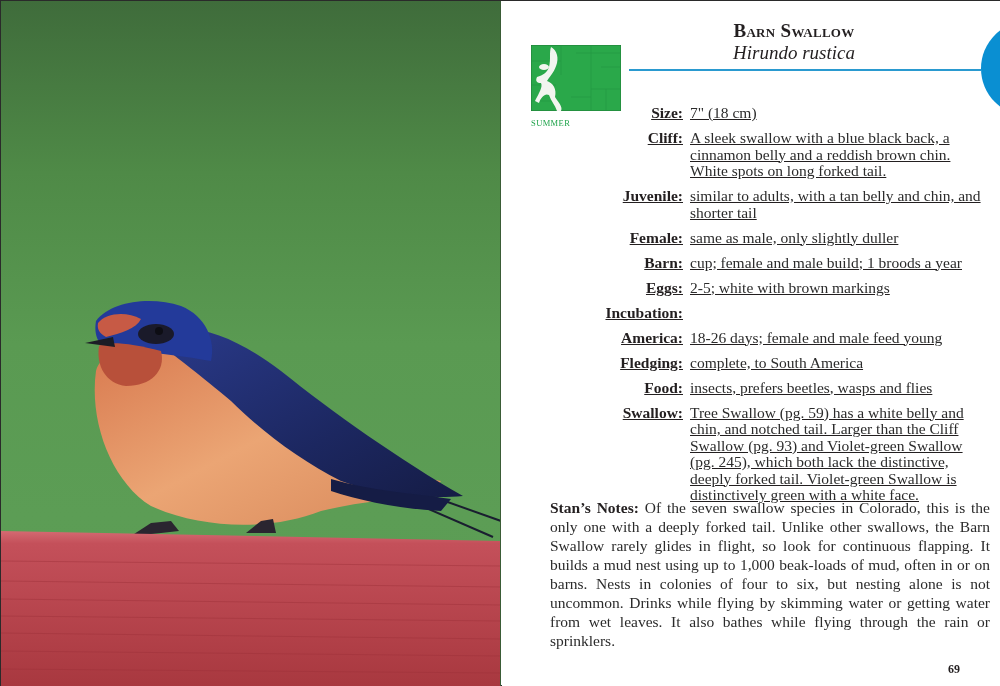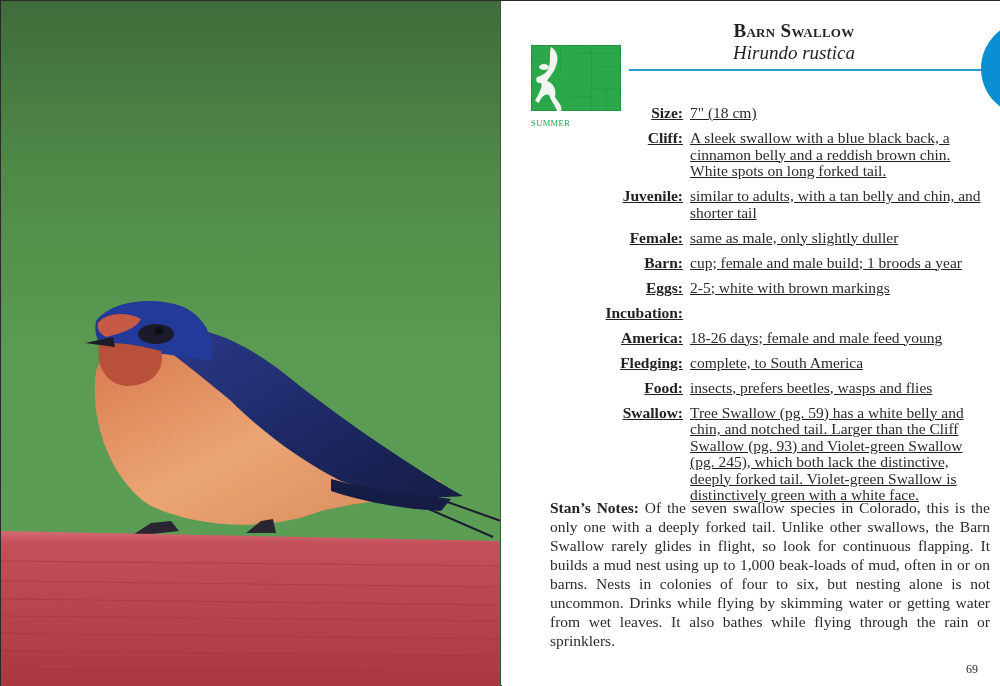--- a/index.html
+++ b/index.html
@@ -30,21 +30,21 @@
 
   .facts { position: absolute; left: 95px; top: 104px; width: 392px; text-decoration: underline; }
   .fact { display: flex; font-size: 15.5px; line-height: 16.5px; margin-bottom: 8.5px; }
   .fact-label { width: 93px; text-align: right; font-weight: bold; flex: none; padding-right: 7px; }
   .fact-value { flex: 1; color: #2b2b2b; }
 
   .notes { position: absolute; left: 41px; top: 497px; width: 440px; font-size: 15.5px; line-height: 19px;
            text-align: justify; color: #2b2b2b; margin-left: 7px; }
   .notes-label { font-weight: bold; color: #231f20; }
 
-  .page-num { position: absolute; left: 464px; top: 661px; font-size: 12px; font-weight: normal; }
+  .page-num { position: absolute; left: 446px; top: 661px; font-size: 12px; font-weight: bold; }
 </style>
 </head>
 <body>
 
 <div class="spread">
 
   <div class="photo">
     <svg width="500" height="686" viewBox="0 0 500 686">
       <defs>
         <linearGradient id="railGrad" x1="0" y1="0" x2="0" y2="1">

